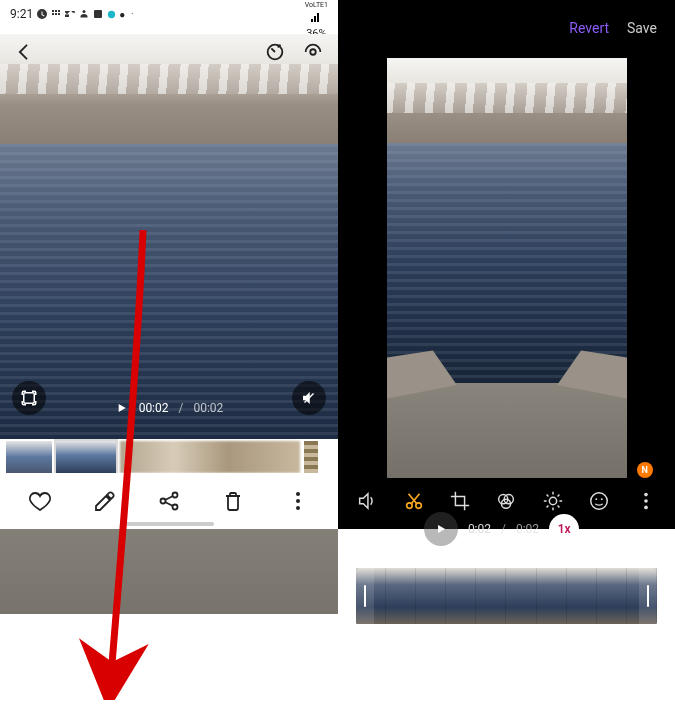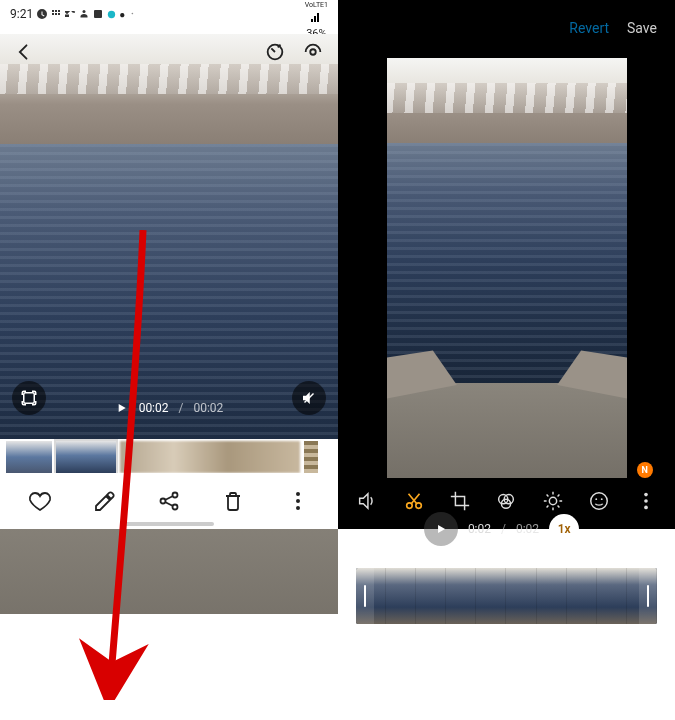--- a/index.html
+++ b/index.html
@@ -49,21 +49,21 @@
 
 .edit-header { height: 56px; display: flex; justify-content: flex-end; align-items: center; gap: 18px; padding: 0 18px; color: #ccc; font-size: 14px; }
 .edit-preview { position: absolute; top: 58px; left: 50%; transform: translateX(-50%); width: 240px; height: 420px; background: #000; overflow: hidden; }
 .edit-preview .sky { height: 25px; }
 .edit-preview .mountains { height: 60px; }
 .edit-preview .water { height: 240px; }
 .edit-preview .concrete { height: 120px; }
 
 .playback-row { position: absolute; top: 512px; left: 0; right: 10px; display: flex; justify-content: center; align-items: center; gap: 10px; color: #ddd; font-size: 12px; }
 .play-round { width: 34px; height: 34px; border-radius: 50%; background: rgba(80,80,80,0.4); display: flex; align-items: center; justify-content: center; }
-.speed-btn { width: 30px; height: 30px; border-radius: 50%; background: #fff; color: #a16207; display: flex; align-items: center; justify-content: center; font-size: 12px; font-weight: 600; }
+.speed-btn { width: 30px; height: 30px; border-radius: 50%; background: #fff; color: #be185d; display: flex; align-items: center; justify-content: center; font-size: 12px; font-weight: 600; }
 
 .timeline { position: absolute; top: 568px; left: 18px; right: 18px; height: 56px; background: linear-gradient(90deg, #2a3548 0%, #3a475e 100%); border-radius: 2px; display: flex; overflow: hidden; position: absolute; }
 .timeline-frame { flex: 1; background: linear-gradient(180deg, #e0ddd5 0%, #5a6880 30%, #2d3e5a 70%, #6a6258 100%); border-right: 1px solid rgba(0,0,0,0.1); }
 .trim-handle { position: absolute; top: 0; bottom: 0; width: 18px; background: rgba(255,255,255,0.12); display: flex; align-items: center; justify-content: center; }
 .trim-handle .bar { width: 2px; height: 22px; background: #fff; border-radius: 1px; }
 .trim-left { left: 0; }
 .trim-right { right: 0; }
 
 .edit-tools { position: absolute; bottom: 0; left: 0; right: 0; height: 56px; display: flex; justify-content: space-around; align-items: center; padding: 0 6px; }
 .notif-badge { position: absolute; width: 16px; height: 16px; border-radius: 50%; background: #ff7a00; bottom: 34px; right: 4px; display: flex; align-items: center; justify-content: center; color: #fff; font-size: 9px; font-weight: bold; }
@@ -222,21 +222,21 @@
       <marker id="ah" markerWidth="10" markerHeight="10" refX="5" refY="5" orient="auto">
         <path d="M0 0L10 5L0 10L3 5z" fill="#d80000"></path>
       </marker>
     </defs>
     <path d="M75 0 C 70 120, 55 300, 43 446" stroke="#d80000" stroke-width="7" fill="none" marker-end="url(#ah)"></path>
   </svg>
 </div>
 
 <div class="screen right">
   <div class="edit-header">
-    <span style="color:#0369a1">Revert</span>
+    <span style="color:#8b5cf6">Revert</span>
     <span>Save</span>
   </div>
 
   <div class="edit-preview">
     <div class="sky"></div>
     <div class="mountains"></div>
     <div class="water"></div>
     <div class="concrete"></div>
   </div>
 

